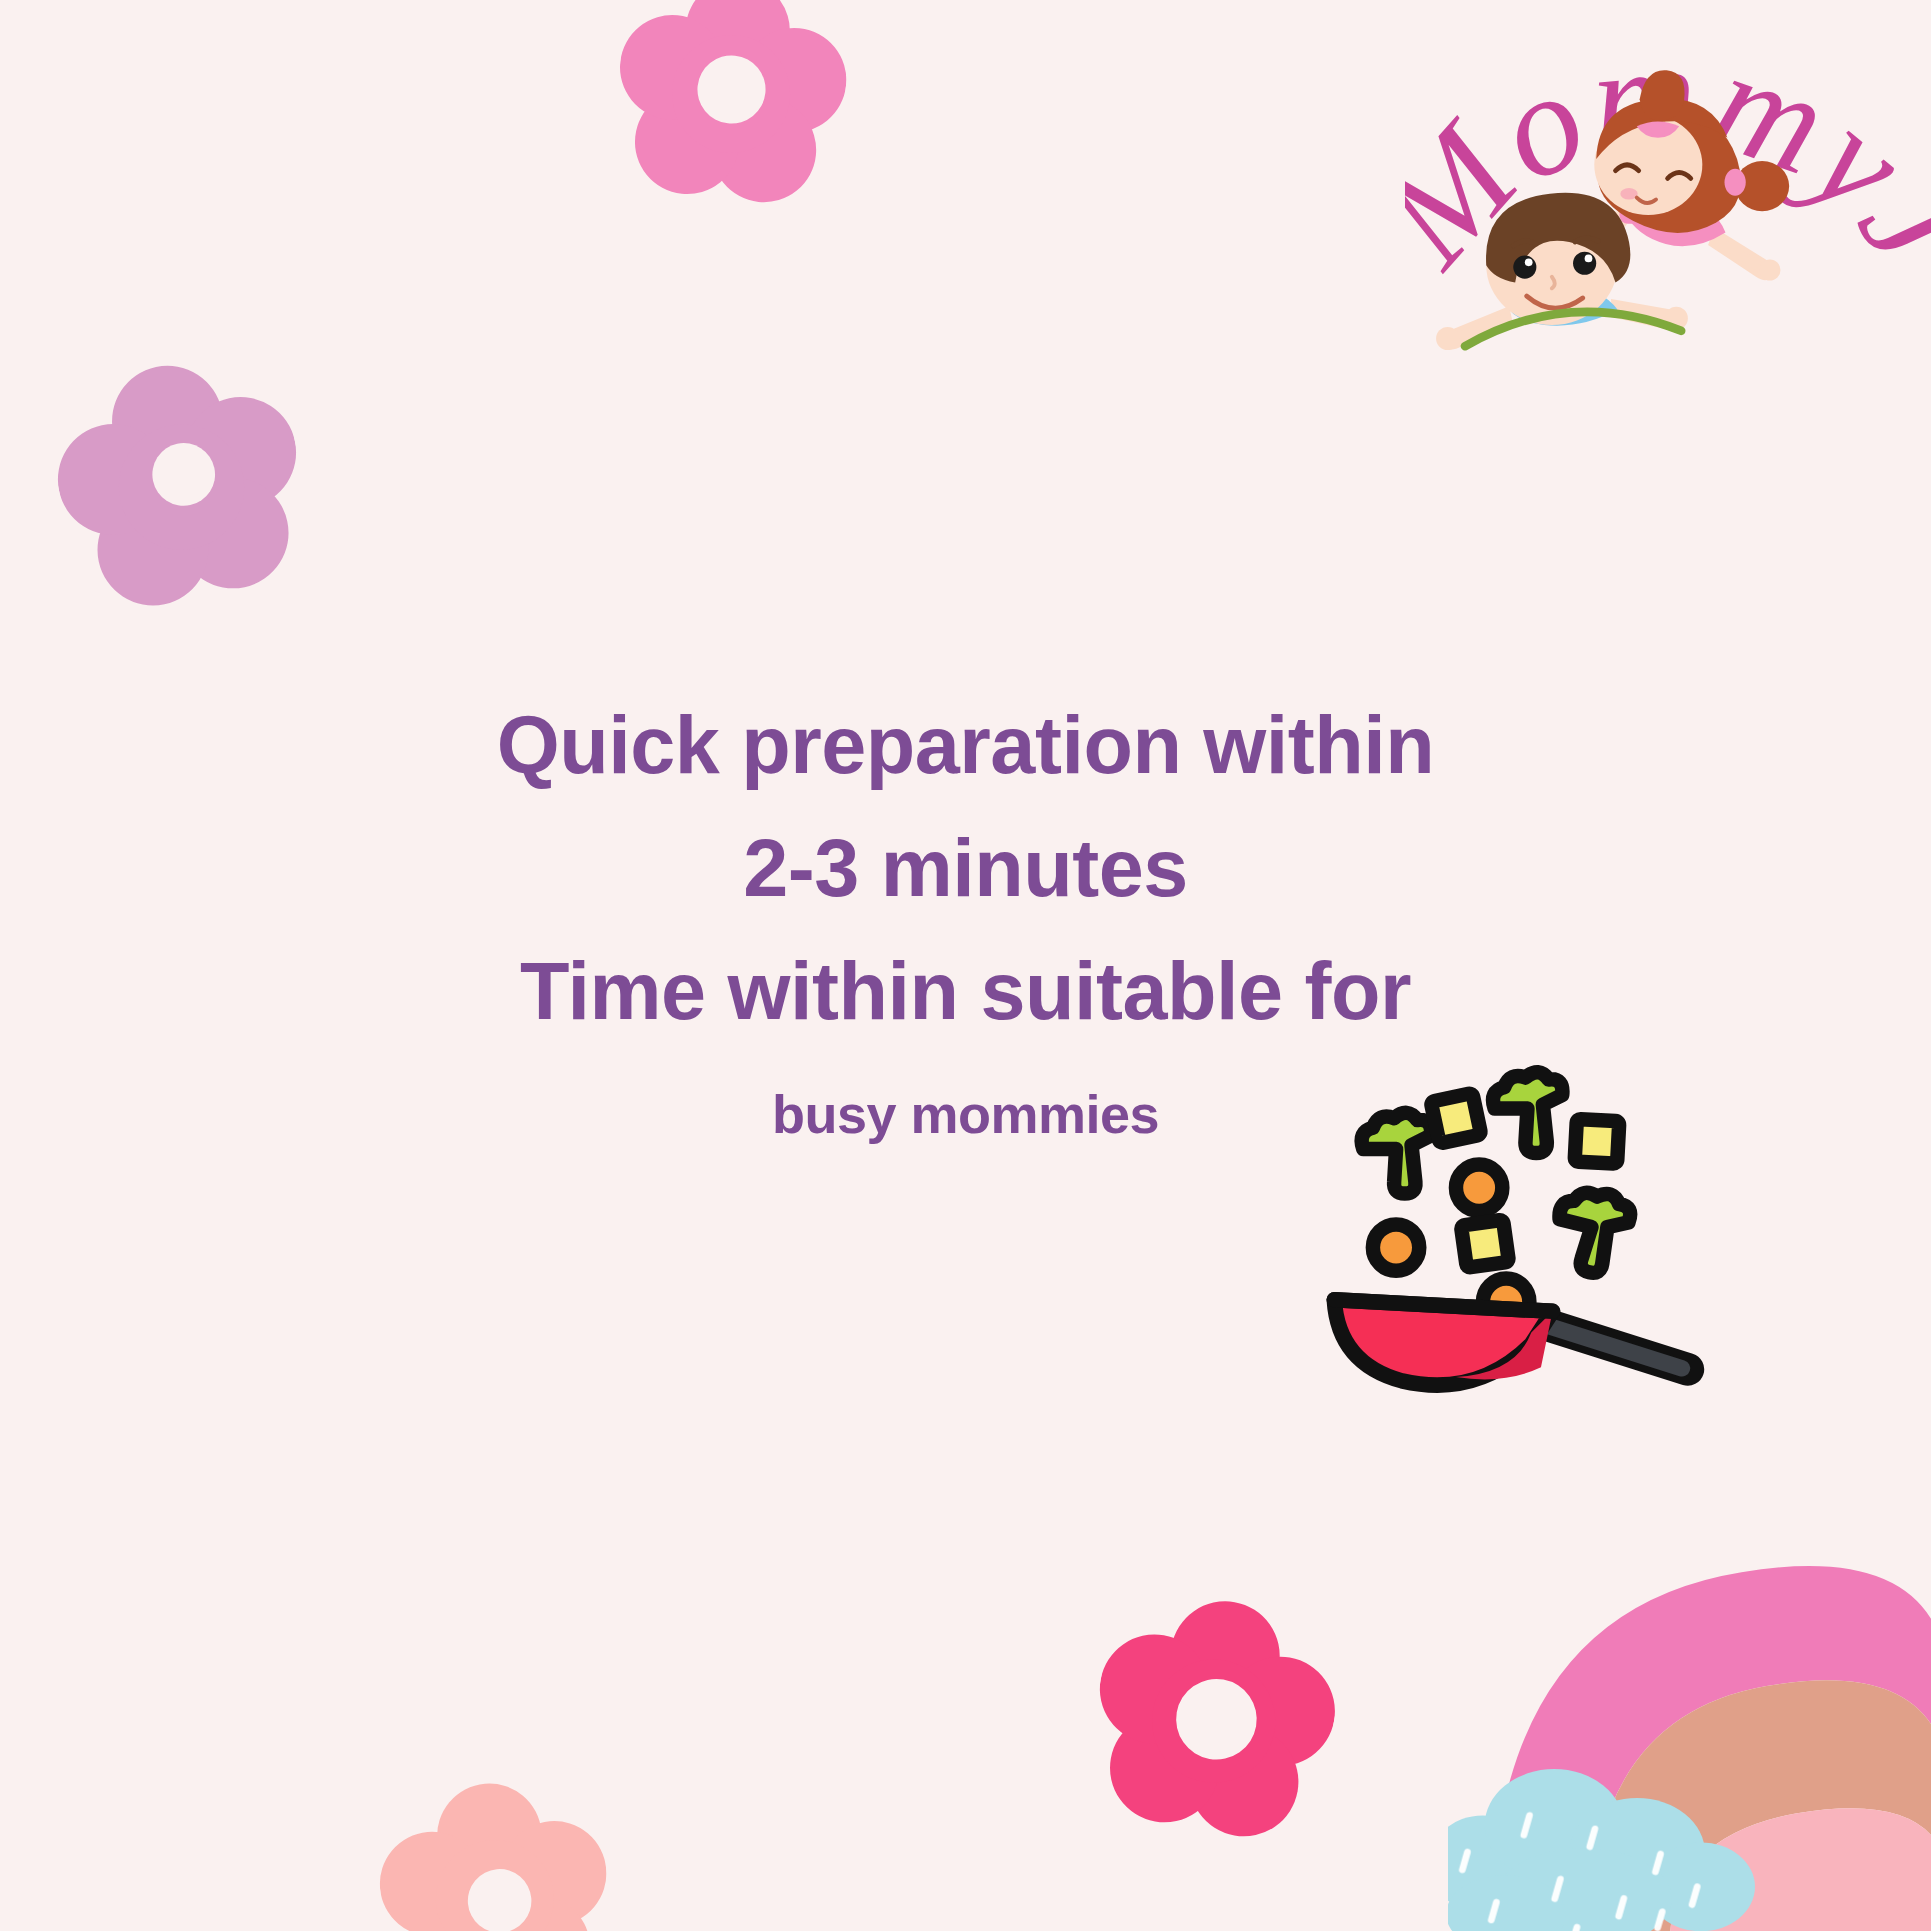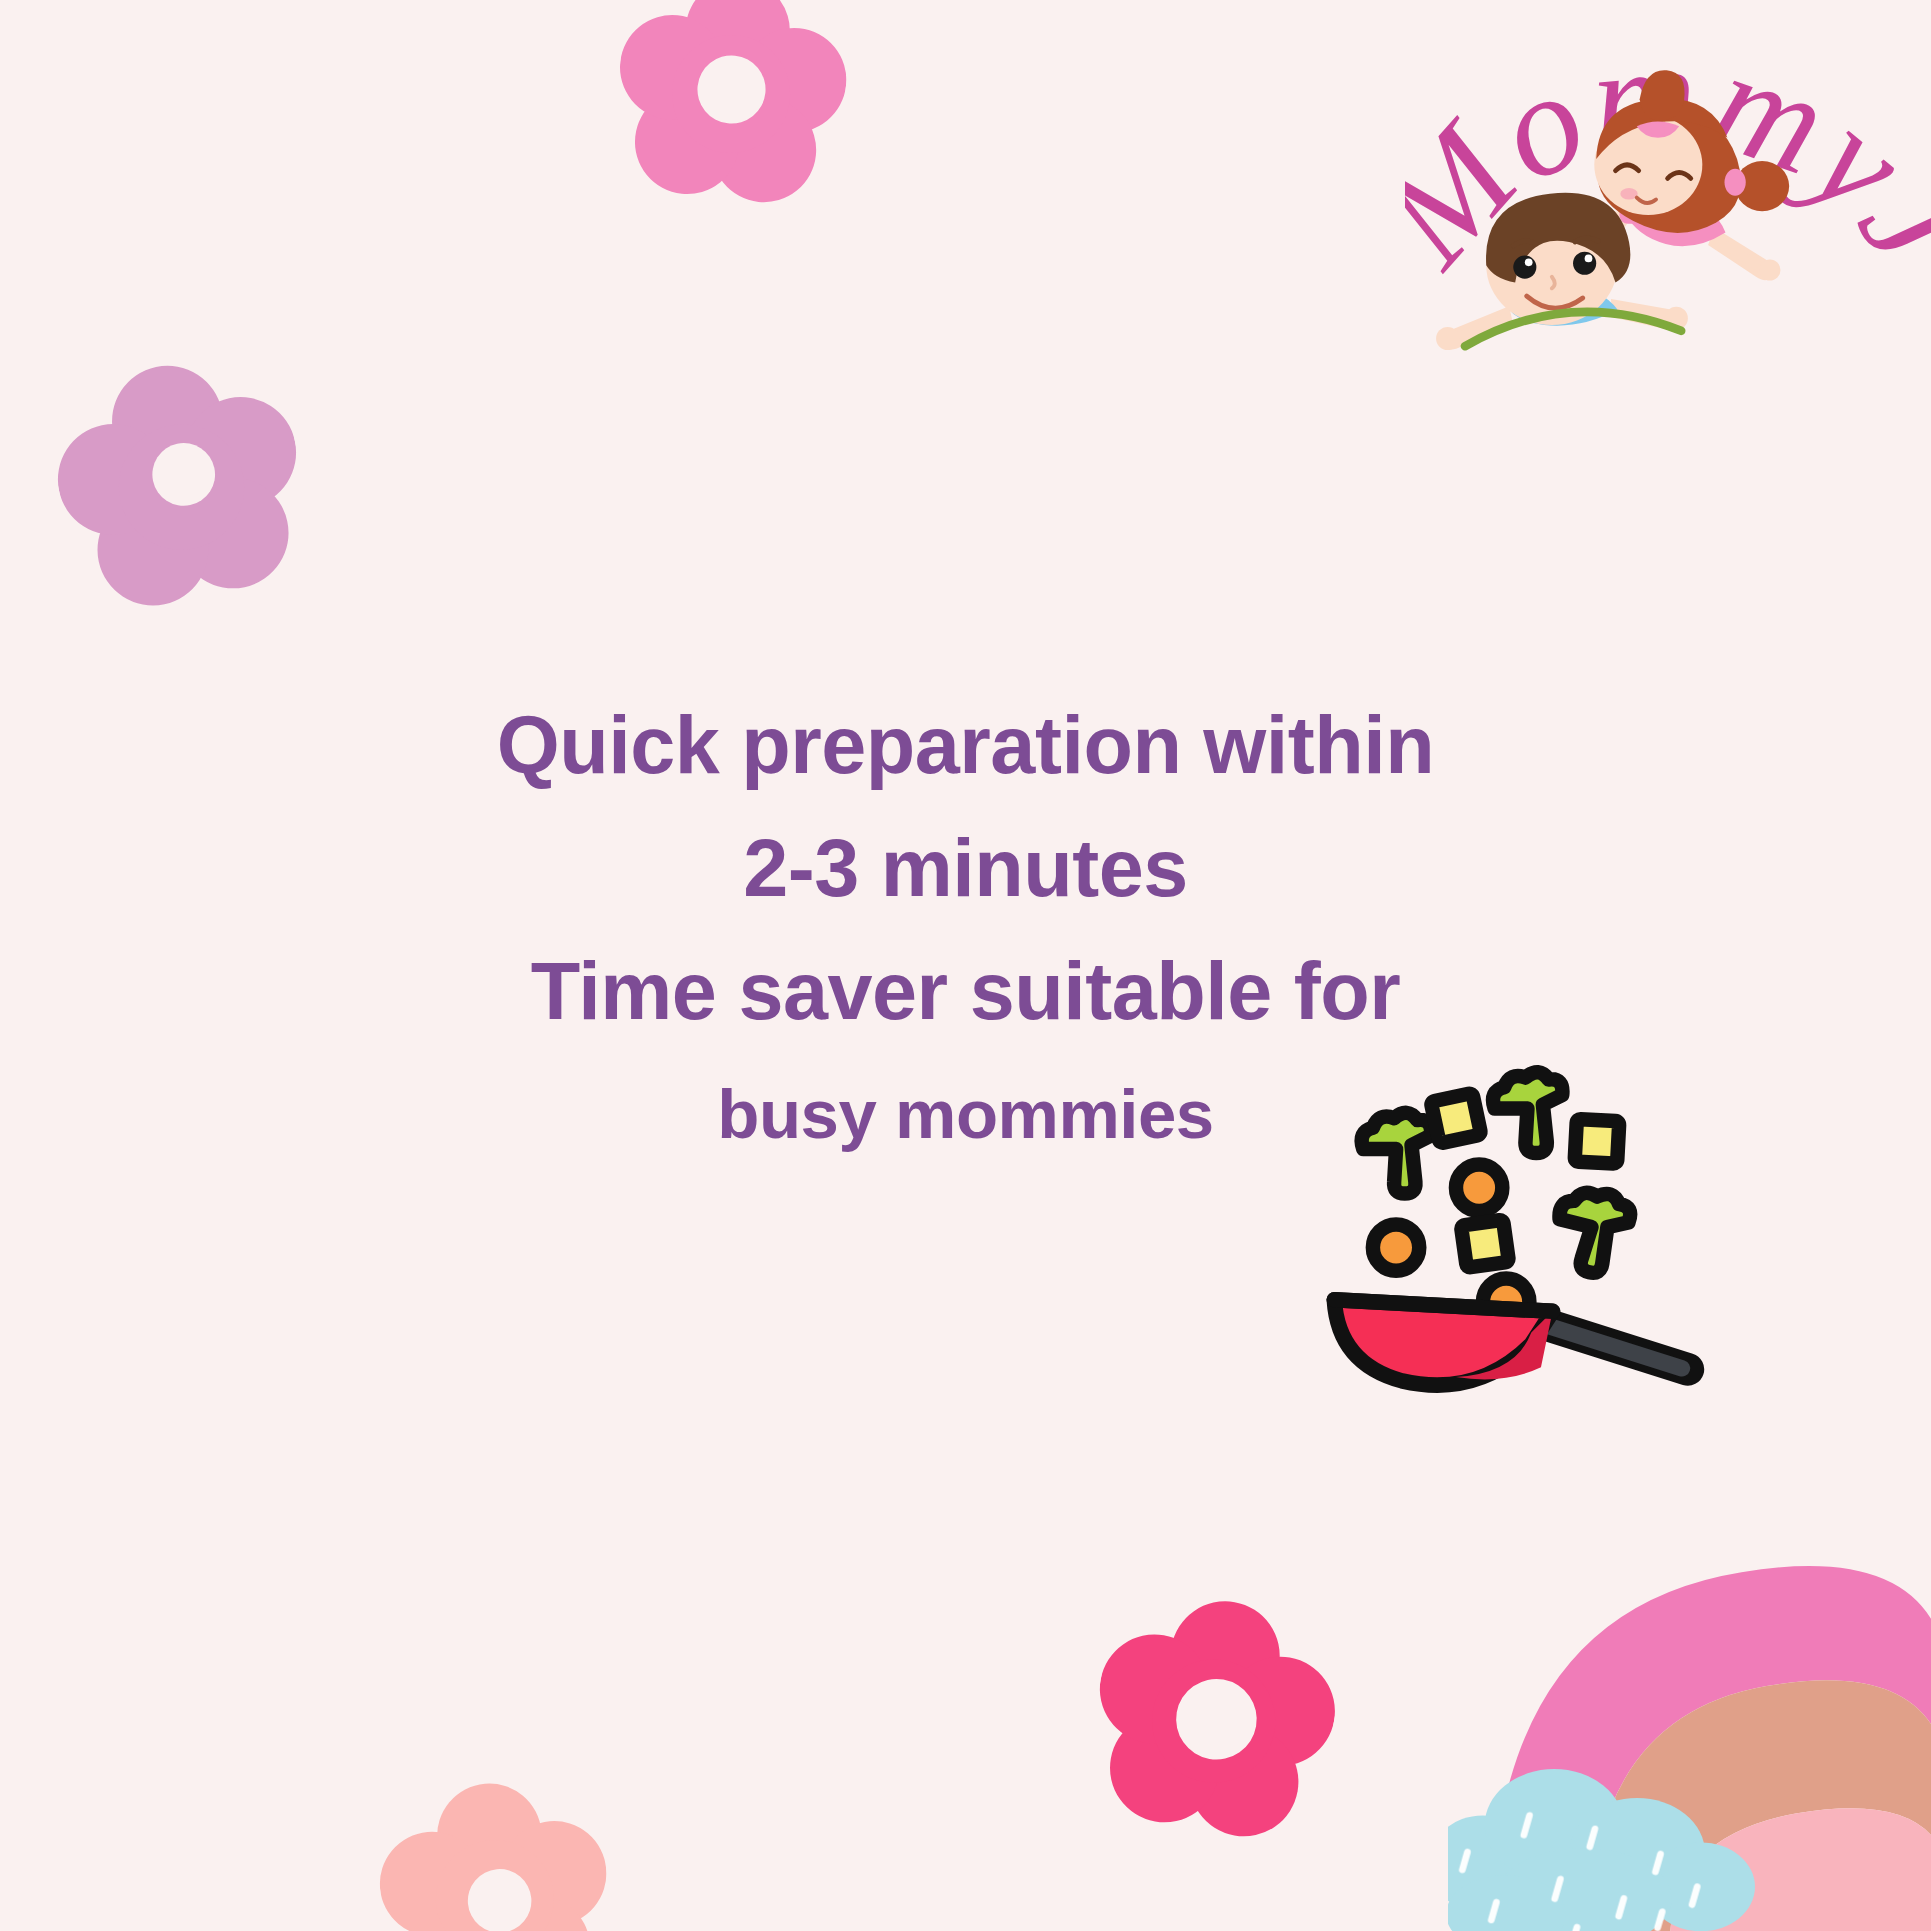--- a/index.html
+++ b/index.html
@@ -39,21 +39,21 @@
     font-weight: 700;
     font-size: 79px;
     line-height: 123px;
     letter-spacing: -0.5px;
     color: #7D4C95;
     white-space: nowrap;
   }
   #headline .line.l1 { font-size: 81px; }
   #headline .line.l2 { font-size: 81px; }
   #headline .line.l3 { font-size: 81px; }
-  #headline .line.l4 { font-size: 69px; }
+  #headline .line.l4 { font-size: 54px; }
 
   
   #pan-illustration {
     position: absolute;
     left: 1313px; top: 1062px;
     width: 425px; height: 348px;
   }
   #pan-illustration svg { display: block; width: 100%; height: 100%; }
 
   
@@ -191,21 +191,21 @@
         <path d="M 126 282 q 28 24 58 2" stroke="#C0654A" stroke-width="5" fill="none" stroke-linecap="round"></path>
       </g>
 
       <path d="M 62 334 q 108 -62 224 -16" stroke="#7FA93C" stroke-width="9" fill="none" stroke-linecap="round"></path>
     </svg>
   </div>
 
   <div id="headline">
     <span class="line l1">Quick preparation within</span>
     <span class="line l2">2-3 minutes</span>
-    <span class="line l3">Time saver suitable for</span>
+    <span class="line l3">Time within suitable for</span>
     <span class="line l4">busy mommies</span>
   </div>
 
   <div id="pan-illustration">
     <svg viewBox="0 0 440 360">
       <g stroke="#111111" stroke-width="15" stroke-linejoin="round" stroke-linecap="round">
 
         <path d="M 52 90 q -6 -18 10 -22 q 6 -16 22 -10 q 14 -12 24 2 q 16 -2 14 16 l -20 10 l 4 38 q 1 12 -11 12 q -12 0 -11 -12 l 2 -34 Z" fill="#A8D43D"></path>
 
         <rect x="126" y="36" width="44" height="44" rx="4" fill="#F7EB7C" transform="rotate(-12 148 58)"></rect>

